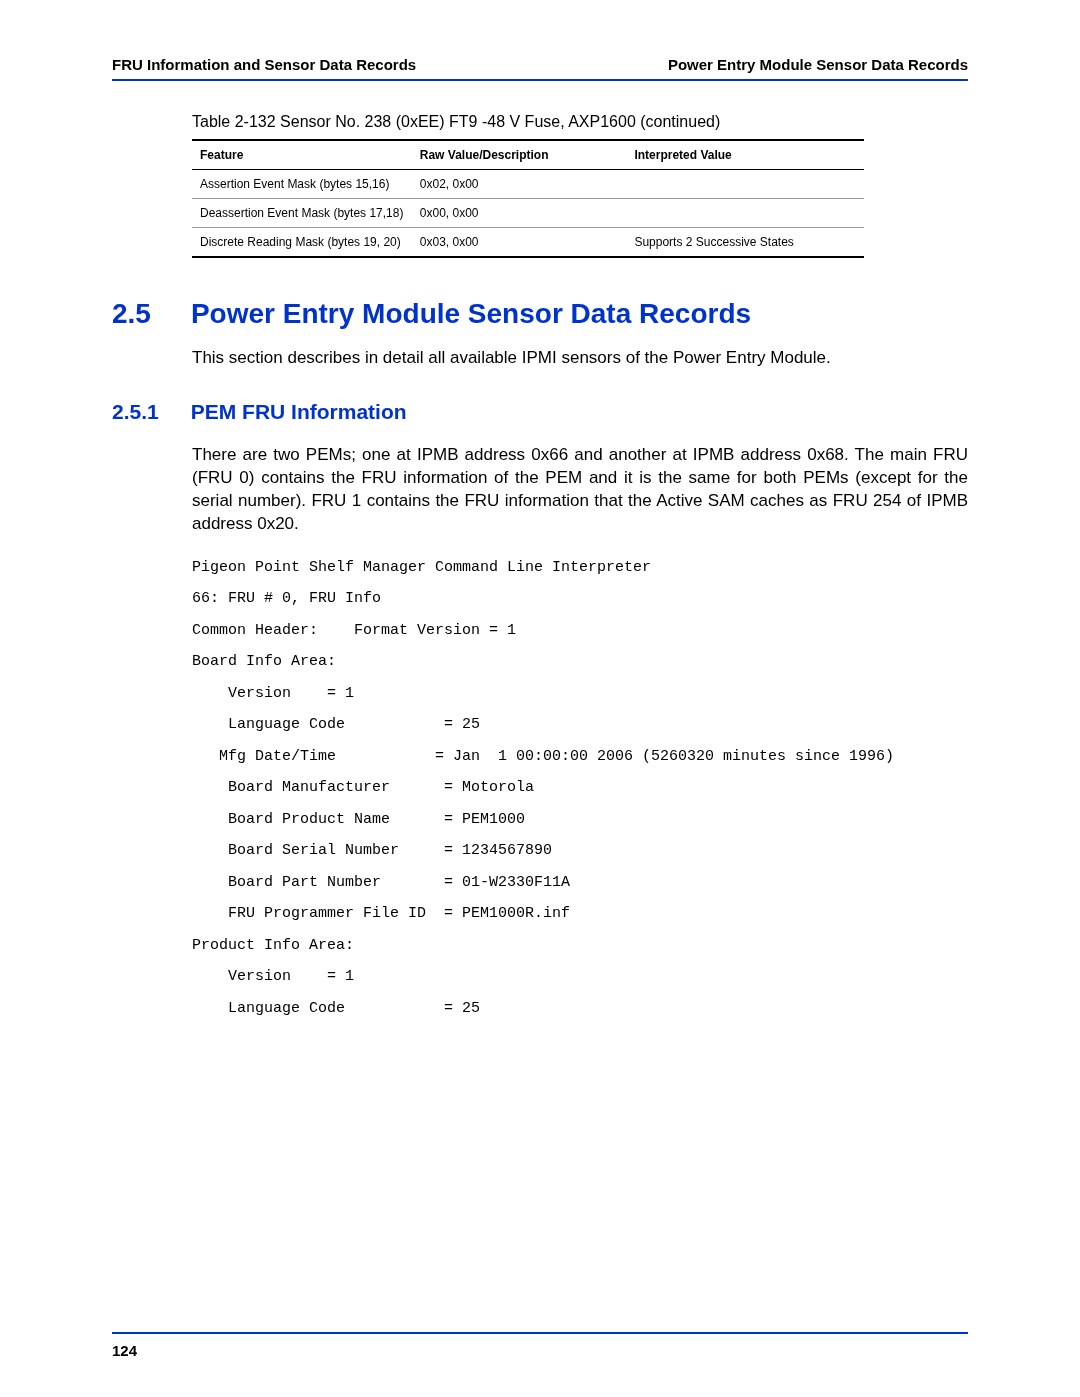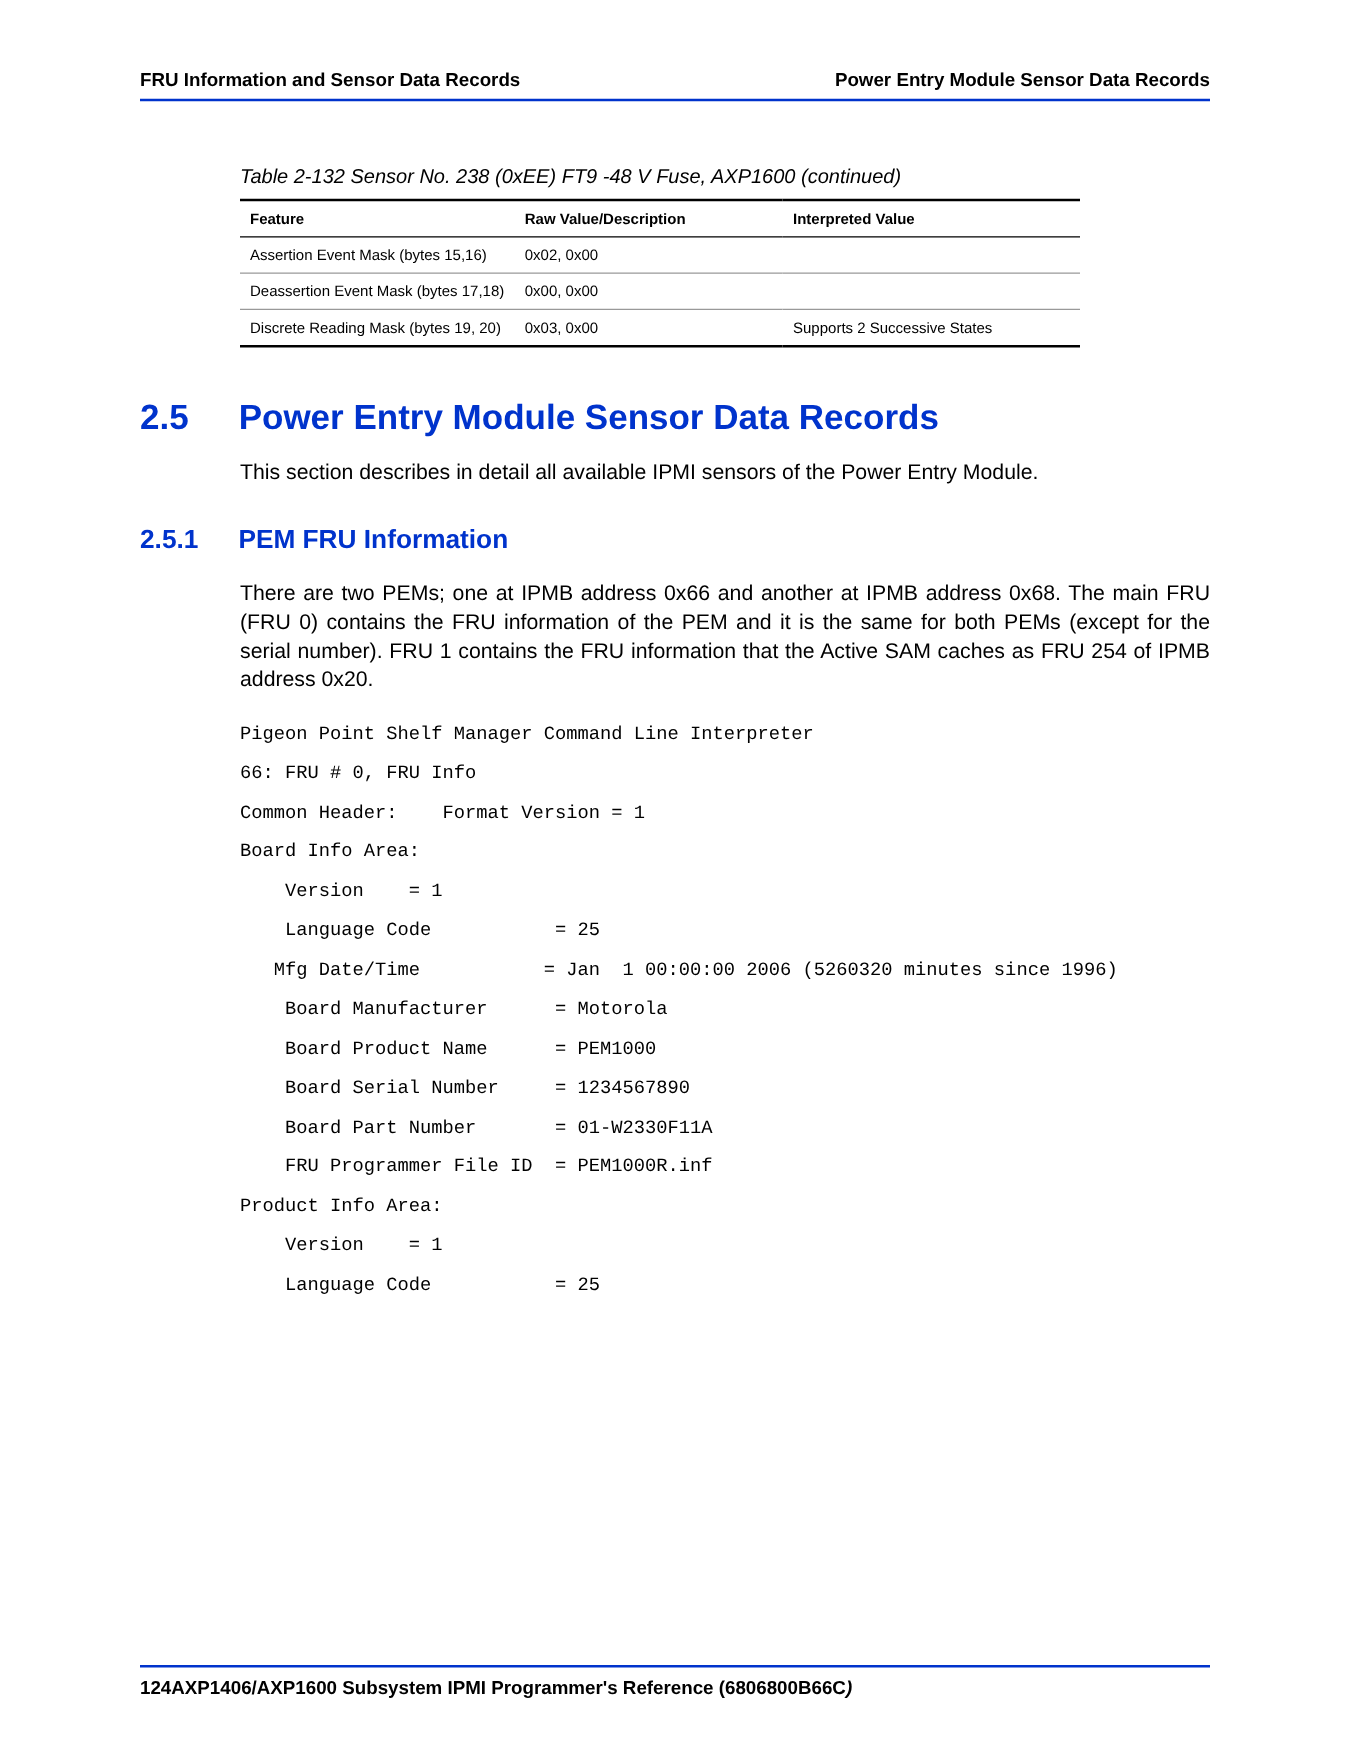--- a/index.html
+++ b/index.html
@@ -17,24 +17,23 @@
     box-sizing: border-box;
     position: relative;
   }
   .header {
     display: flex;
     justify-content: space-between;
     font-weight: bold;
     font-size: 15px;
     padding-bottom: 6px;
     border-bottom: 2px solid #0033cc;
-    margin-bottom: 52px;
+    margin-bottom: 32px;
   }
   .table-caption {
-    font-style: italic;
     margin: 0 0 8px 80px;
     font-size: 16px;
   }
   table.sensor {
     border-collapse: collapse;
     margin-left: 80px;
     width: 672px;
   }
   table.sensor th, table.sensor td {
     text-align: left;
@@ -164,18 +163,15 @@
     Board Product Name      = PEM1000
     Board Serial Number     = 1234567890
     Board Part Number       = 01-W2330F11A
     FRU Programmer File ID  = PEM1000R.inf
 Product Info Area:
     Version    = 1
     Language Code           = 25</pre>
 
   <div class="footer">
     <span>124</span>
-    <span class="docref">
-      <span>AXP1406/AXP1600 Subsystem IPMI Programmer's Reference (6806800B66C</span><em>)</em>
-    </span>
   </div>
 
 </div>
 
 </body></html>

